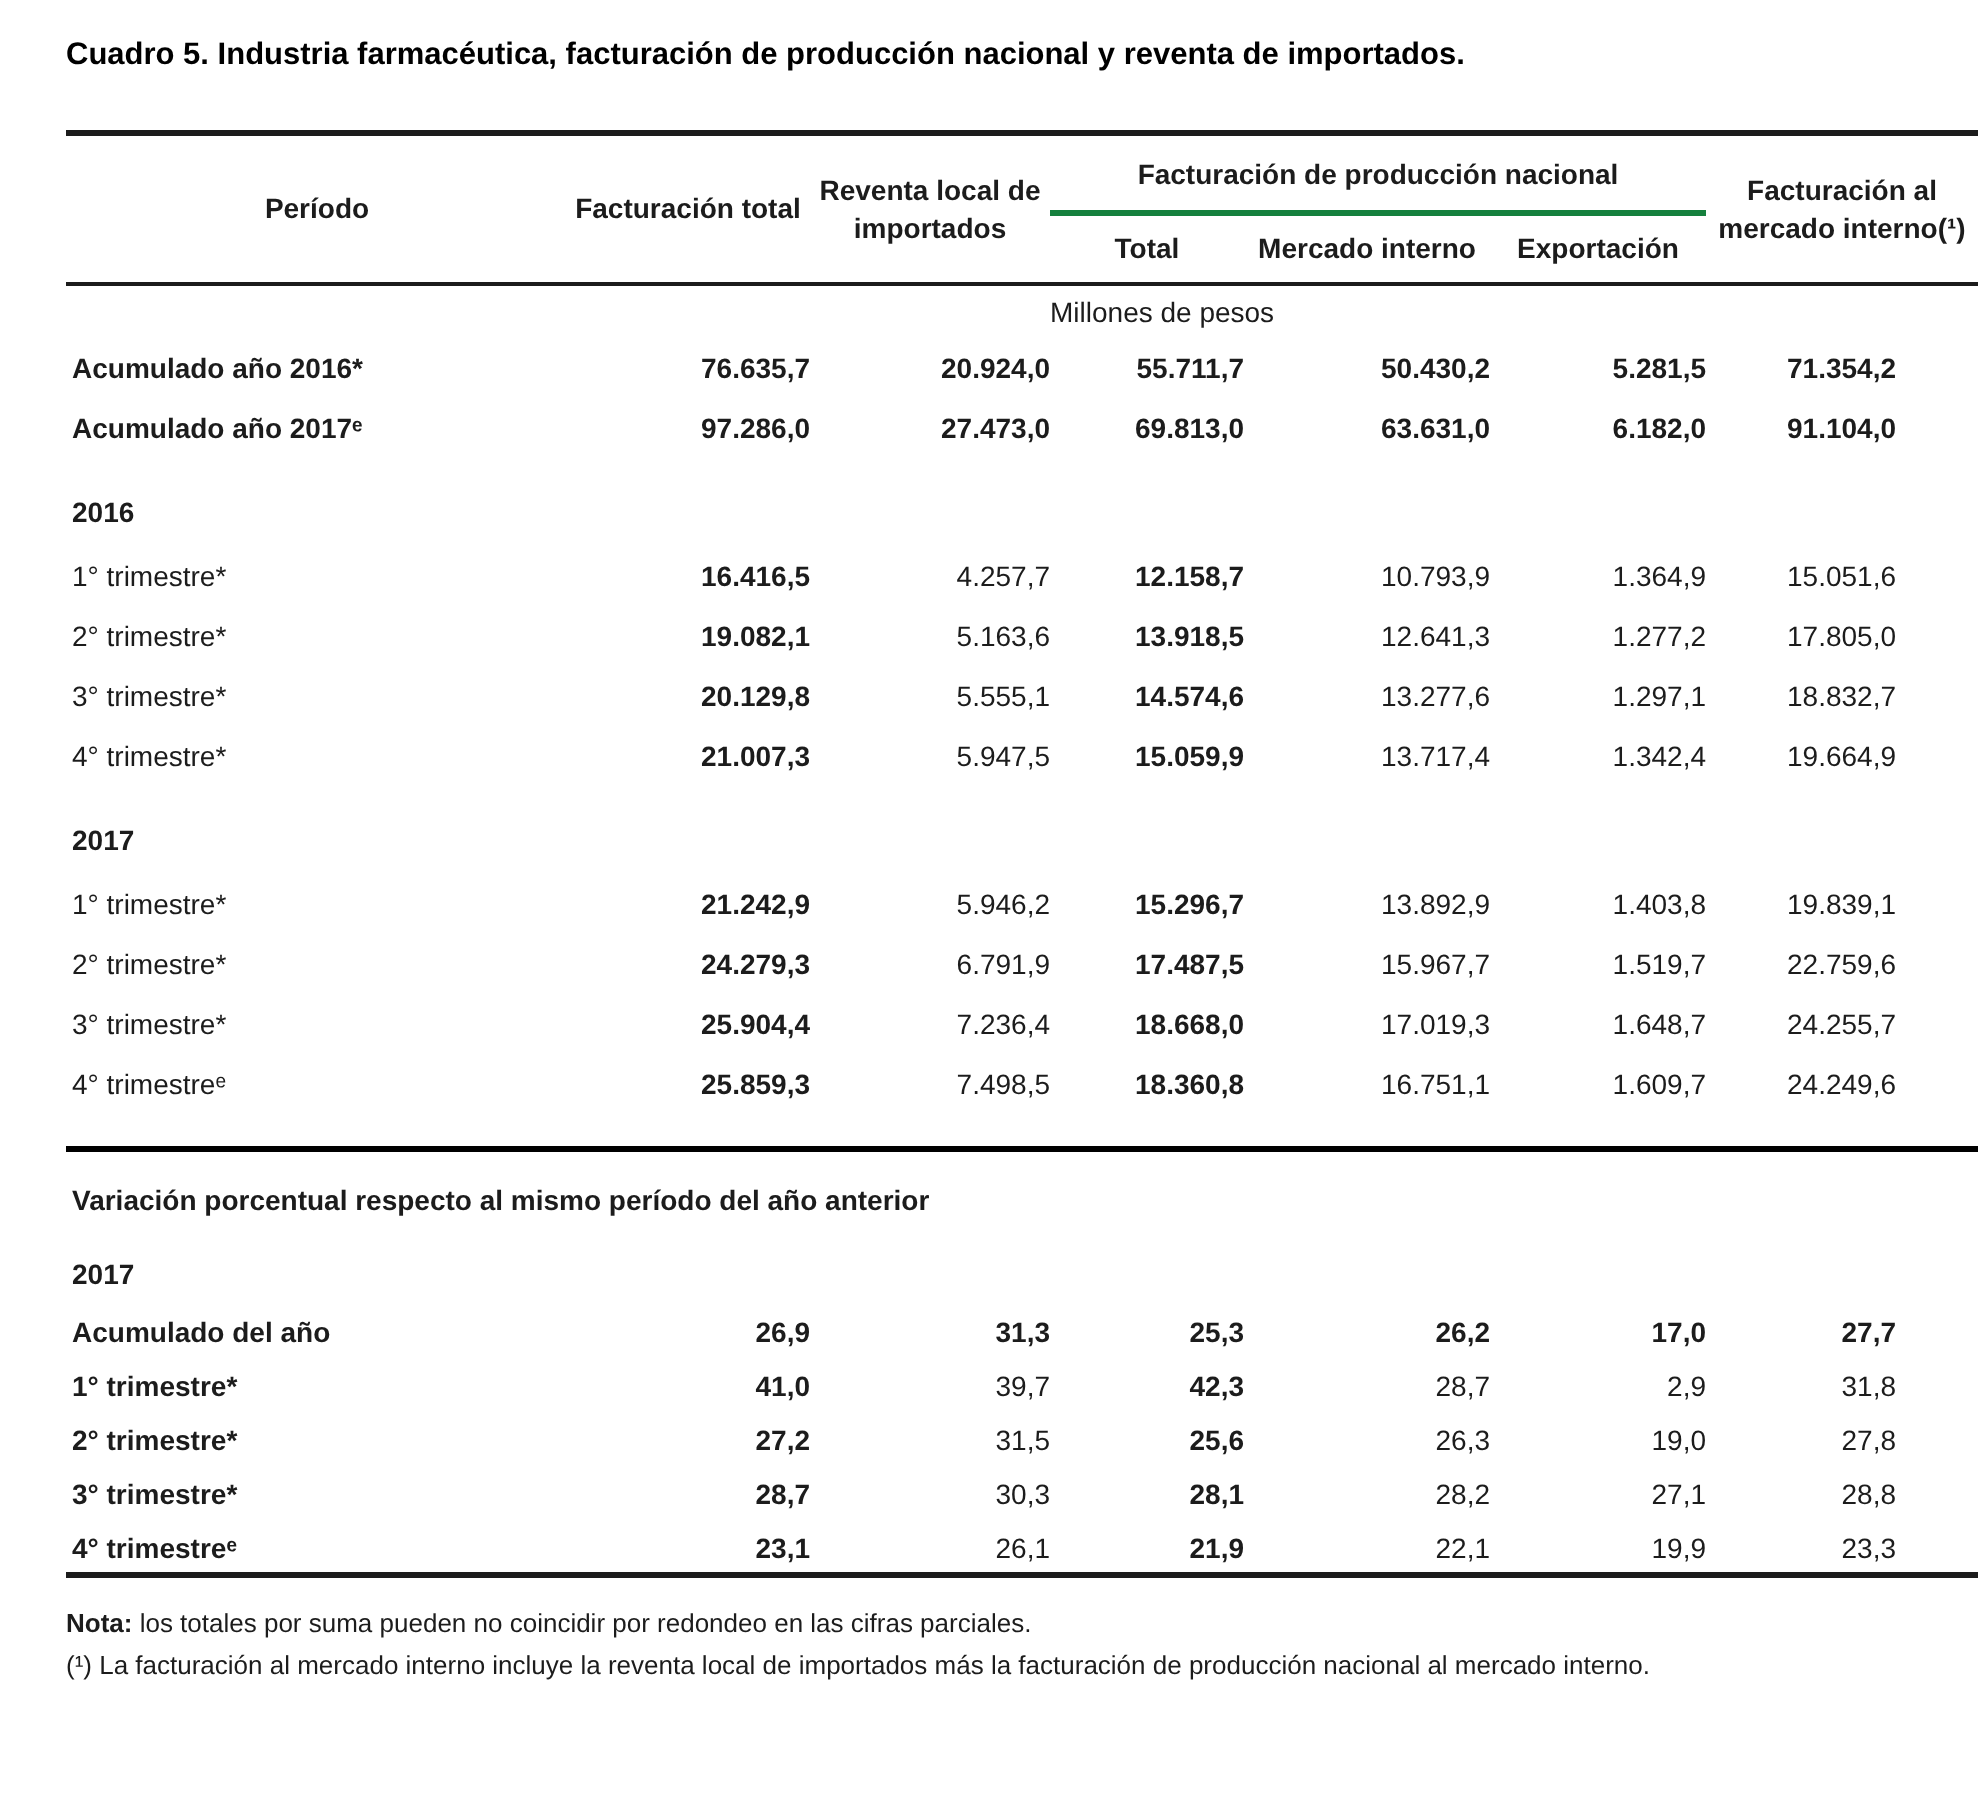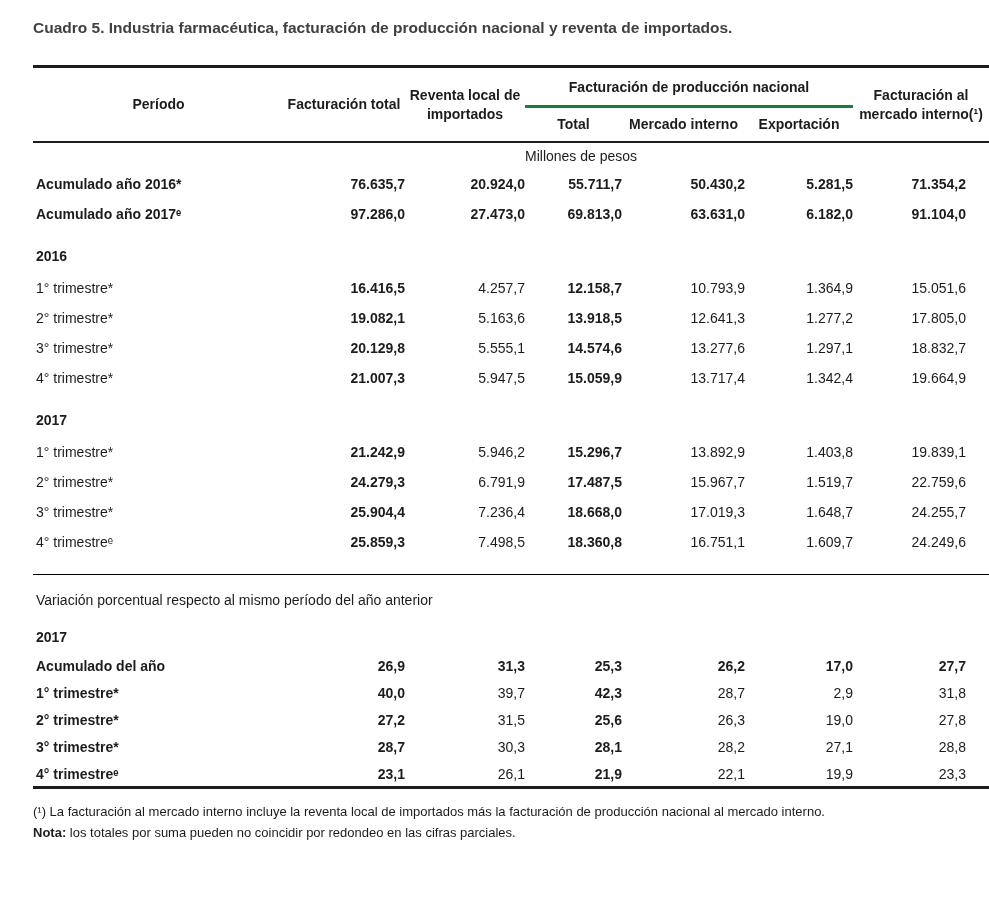--- a/index.html
+++ b/index.html
@@ -4,21 +4,21 @@
 <style>
   * { margin:0; padding:0; box-sizing:border-box; }
   html,body { background:#ffffff; }
   body {
     width:989px; height:902px; overflow:hidden;
     font-family:"Liberation Sans", sans-serif;
     color:#1c1c1c;
   }
   .page { padding:16px 0 0 33px; }
 
-  .title { font-weight:bold; font-size:15.5px; line-height:1.5; color:#404040; }
+  .title { font-weight:bold; font-size:15.5px; line-height:1.5; color:#000000; }
   .title .line2 { padding-left:88px; }
 
   table.cuadro {
     border-collapse:collapse; table-layout:fixed;
     width:956px; margin-top:26px;
     border-top:3px solid #1c1c1c;
     border-bottom:3px solid #1c1c1c;
     font-size:14px;
   }
   thead th {
@@ -28,30 +28,30 @@
   }
   thead tr.h1 { height:40px; }
   thead tr.h2 { height:35px; }
   th.th-periodo { text-align:center; padding-left:3px; }
   th.group { border-bottom:3px solid #15803d; }
   th.nowrap { white-space:nowrap; }
 
   tbody td { vertical-align:middle; font-size:14px; }
   td.lbl { text-align:left; padding-left:3px; }
   td.num { text-align:right; }
-  td.num.v5 { padding-right:23px; }
+  td.num.v5 { padding-right:41px; }
   td.unit { }
 
   tr.unit-row { height:27px; }
   tr.data-row { height:30px; }
   tr.sec-head { height:44px; }
   tr.sec-head td { vertical-align:bottom; padding-bottom:9px; font-weight:bold; }
   tr.spacer-row { height:18px; }
   tr.var-head { height:42px; }
-  tr.var-head td { border-top:1px solid #000000; vertical-align:bottom; padding-bottom:9px; font-weight:normal; }
+  tr.var-head td { border-top:3px solid #000000; vertical-align:bottom; padding-bottom:9px; font-weight:bold; }
   tr.var-year { height:36px; }
   tr.var-year td { vertical-align:bottom; padding-bottom:8px; font-weight:bold; }
   tr.var-row { height:27px; }
 
   tr.em-all td.lbl, tr.em-all td.num { font-weight:bold; }
   tr.em-totals td.v0, tr.em-totals td.v2 { font-weight:bold; }
   tr.em-label-totals td.lbl, tr.em-label-totals td.v0, tr.em-label-totals td.v2 { font-weight:bold; }
 
   .footnotes { width:956px; margin-top:12px; font-size:13px; line-height:21px; color:#1c1c1c; }
 </style>
@@ -203,21 +203,21 @@
           <td class="lbl">Acumulado del año</td>
           <td class="num v0">26,9</td>
           <td class="num v1">31,3</td>
           <td class="num v2">25,3</td>
           <td class="num v3">26,2</td>
           <td class="num v4">17,0</td>
           <td class="num v5">27,7</td>
         </tr>
         <tr class="var-row em-label-totals">
           <td class="lbl">1° trimestre*</td>
-          <td class="num v0">40,0</td>
+          <td class="num v0">41,0</td>
           <td class="num v1">39,7</td>
           <td class="num v2">42,3</td>
           <td class="num v3">28,7</td>
           <td class="num v4">2,9</td>
           <td class="num v5">31,8</td>
         </tr>
         <tr class="var-row em-label-totals">
           <td class="lbl">2° trimestre*</td>
           <td class="num v0">27,2</td>
           <td class="num v1">31,5</td>
@@ -241,17 +241,17 @@
           <td class="num v1">26,1</td>
           <td class="num v2">21,9</td>
           <td class="num v3">22,1</td>
           <td class="num v4">19,9</td>
           <td class="num v5">23,3</td>
         </tr>
       </tbody>
   </table>
 
   <div class="footnotes">
+    <p><strong>Nota:</strong><span> los totales por suma pueden no coincidir por redondeo en las cifras parciales.</span></p>
     <p><span>(¹) La facturación al mercado interno incluye la reventa local de importados más la facturación de producción nacional al mercado interno.</span></p>
-    <p><strong>Nota:</strong><span> los totales por suma pueden no coincidir por redondeo en las cifras parciales.</span></p>
   </div>
 
 </div>
 
 </body></html>

